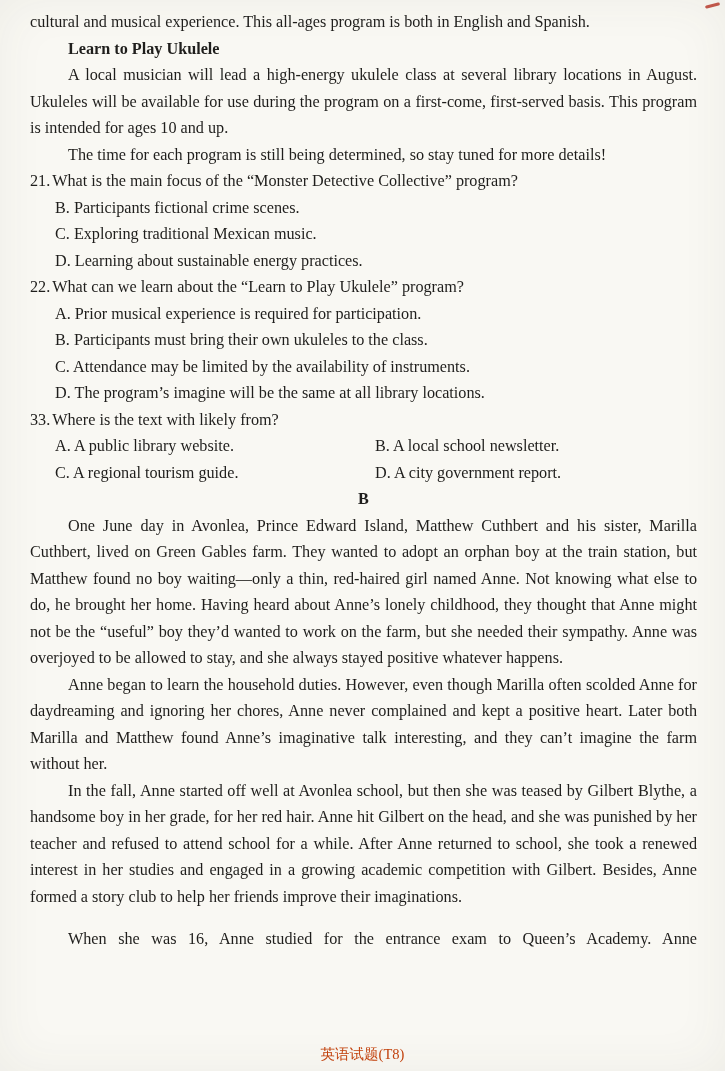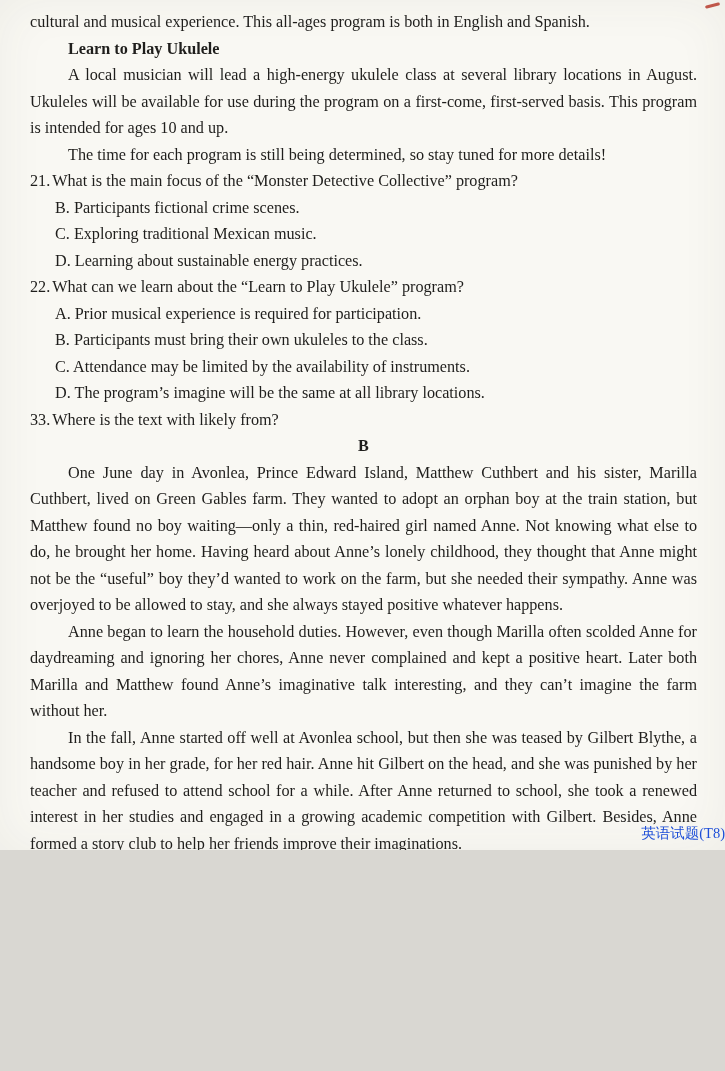--- a/index.html
+++ b/index.html
@@ -1,20 +1,20 @@
 <!DOCTYPE html>
 <html><head>
 <meta charset="utf-8">
 <style>
   * { box-sizing: border-box; }
   html, body { margin: 0; padding: 0; background: #d9d7d2; }
   .page {
     position: relative;
     width: 725px;
-    height: 850px;
+    height: 1071px;
     margin: 0 auto;
     background: #f9f8f3;
     box-shadow: inset 0 0 50px rgba(70,65,55,0.06);
     font-family: "Liberation Serif", "DejaVu Serif", serif;
     color: #1f1e1c;
     overflow: hidden;
   }
   .content {
     padding: 9px 28px 0 30px;
     font-size: 16.2px;
@@ -30,23 +30,23 @@
   .qnum { margin-right: 2px; }
   .option { padding-left: 25px; }
   .option-grid { display: grid; grid-template-columns: 345px auto; }
   .option-grid .option.col2 { padding-left: 0; }
   .section-label { text-align: center; font-weight: bold; }
   .footer {
     position: absolute;
     bottom: 7px;
     left: 0;
     width: 100%;
-    text-align: right;
+    text-align: center;
     font-size: 14.5px;
-    color: #1d4ed8;
+    color: #c2410c;
   }
   .scan-mark {
     position: absolute;
     top: 4px;
     right: 5px;
     width: 15px;
     height: 3px;
     background: #b63c2e;
     border-radius: 2px;
     transform: rotate(-14deg);
@@ -76,20 +76,26 @@
     <div class="question-block">
       <p class="qstem"><span class="qnum">22.</span><span class="qtext">What can we learn about the “Learn to Play Ukulele” program?</span></p>
       <p class="option">A. Prior musical experience is required for participation.</p>
       <p class="option">B. Participants must bring their own ukuleles to the class.</p>
       <p class="option">C. Attendance may be limited by the availability of instruments.</p>
       <p class="option">D. The program’s imagine will be the same at all library locations.</p>
     </div>
 
     <div class="question-block">
       <p class="qstem"><span class="qnum">33.</span><span class="qtext">Where is the text with likely from?</span></p>
+      <div class="option-grid">
+        <p class="option col1">A. A public library website.</p>
+        <p class="option col2">B. A local school newsletter.</p>
+        <p class="option col1">C. A regional tourism guide.</p>
+        <p class="option col2">D. A city government report.</p>
+      </div>
     </div>
 
     <p class="section-label">B</p>
     <p class="para indent justify">One June day in Avonlea, Prince Edward Island, Matthew Cuthbert and his sister, Marilla Cuthbert, lived on Green Gables farm. They wanted to adopt an orphan boy at the train station, but Matthew found no boy waiting—only a thin, red-haired girl named Anne. Not knowing what else to do, he brought her home. Having heard about Anne’s lonely childhood, they thought that Anne might not be the “useful” boy they’d wanted to work on the farm, but she needed their sympathy. Anne was overjoyed to be allowed to stay, and she always stayed positive whatever happens.</p>
     <p class="para indent justify">Anne began to learn the household duties. However, even though Marilla often scolded Anne for daydreaming and ignoring her chores, Anne never complained and kept a positive heart. Later both Marilla and Matthew found Anne’s imaginative talk interesting, and they can’t imagine the farm without her.</p>
     <p class="para indent justify">In the fall, Anne started off well at Avonlea school, but then she was teased by Gilbert Blythe, a handsome boy in her grade, for her red hair. Anne hit Gilbert on the head, and she was punished by her teacher and refused to attend school for a while. After Anne returned to school, she took a renewed interest in her studies and engaged in a growing academic competition with Gilbert. Besides, Anne formed a story club to help her friends improve their imaginations.</p>
     <p class="para indent justify-last">When she was 16, Anne studied for the entrance exam to Queen’s Academy. Anne</p>
 
   </div>
 

